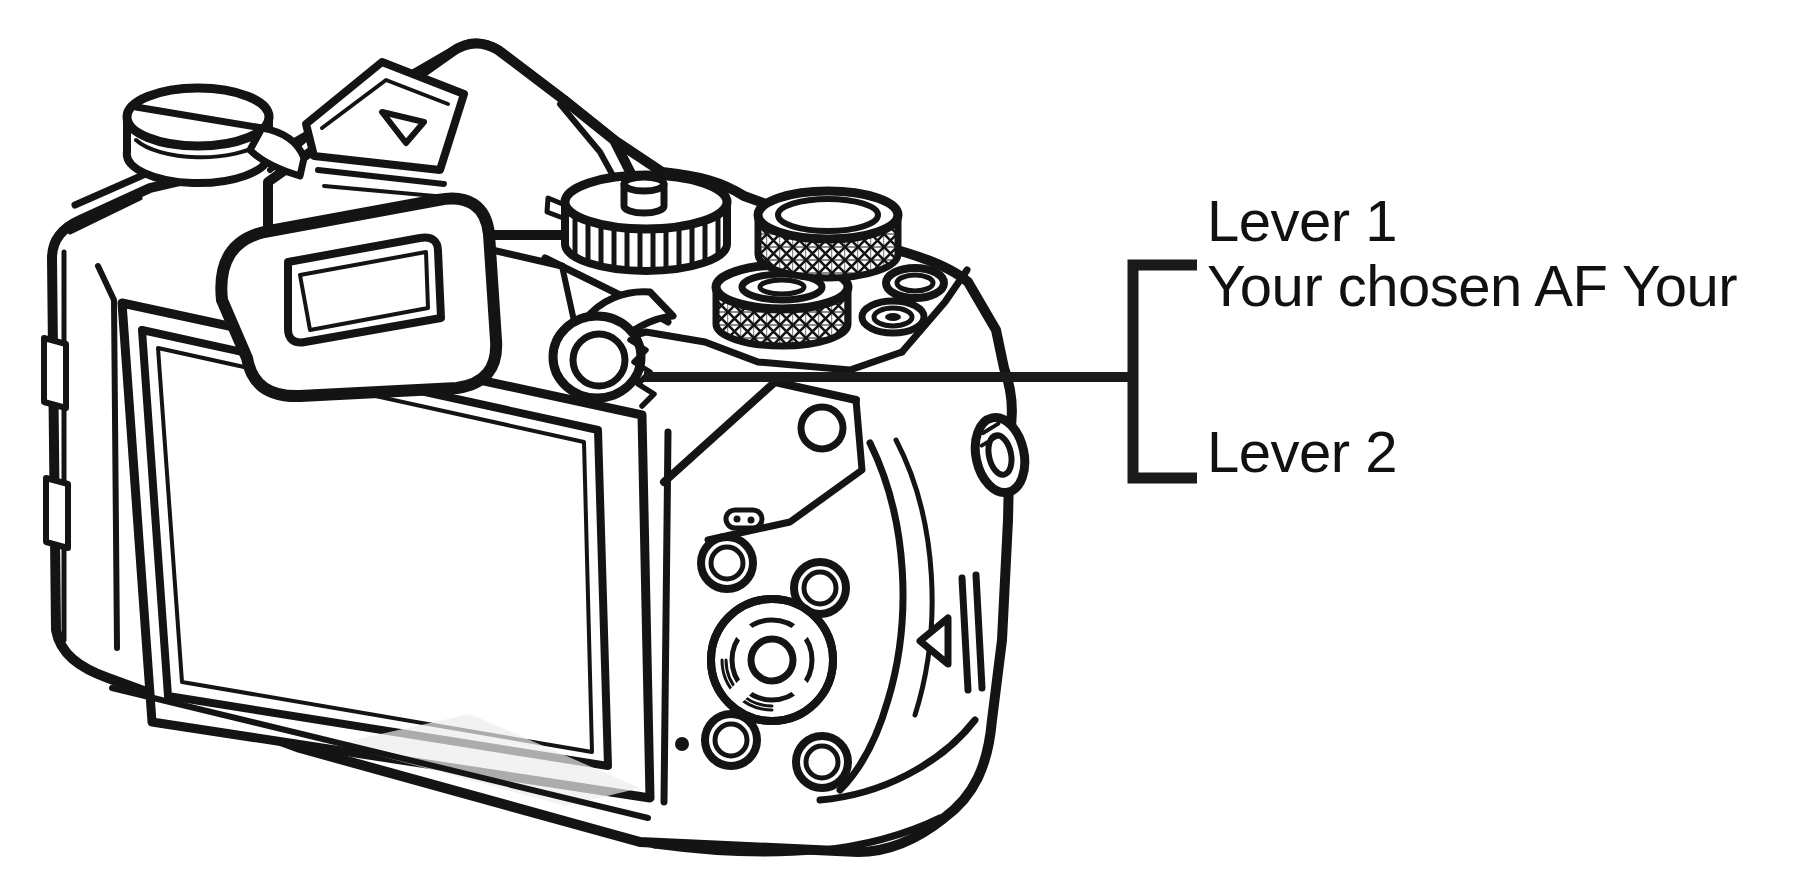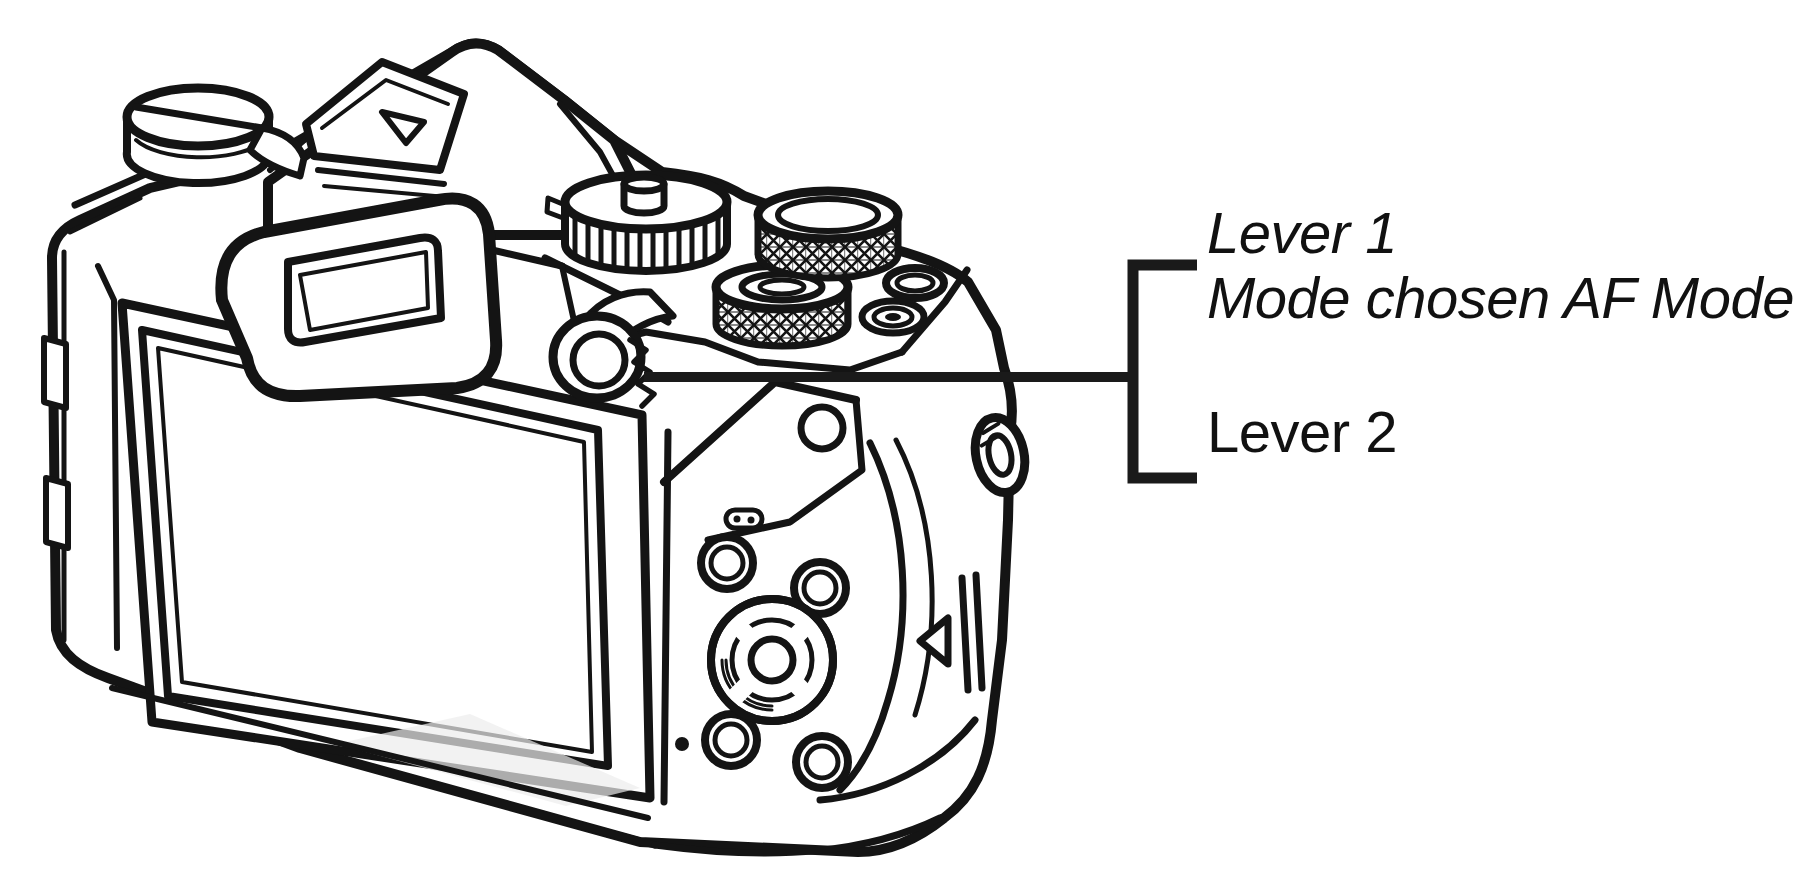--- a/index.html
+++ b/index.html
@@ -14,22 +14,22 @@
   .callout{
     position:absolute;
     left:1207px;
     color:#111111;
     font-size:58px;
     line-height:65px;
     letter-spacing:-0.5px;
     white-space:nowrap;
   }
   .callout .line{display:block;}
-  #callout-lever1{top:200px;font-style:italic;}
-  #callout-lever2{top:399px;}
+  #callout-lever1{top:188px;}
+  #callout-lever2{top:419px;}
 </style>
 </head>
 <body>
 
 <div class="stage">
 
   <svg class="art" width="1800" height="884" viewBox="0 0 1800 884" fill="none" stroke="#141414" stroke-linecap="round" stroke-linejoin="round">
 
     <defs>
       <pattern id="knurl" width="13" height="13" patternUnits="userSpaceOnUse">
@@ -223,19 +223,19 @@
     </g>
 
     <g stroke="#1a1a1a" stroke-linecap="butt" stroke-linejoin="miter">
       <path stroke-width="10" d="M 644,377 L 1133,377"></path>
       <path stroke-width="11" d="M 1197,265 L 1133,265 L 1133,478 L 1197,478"></path>
     </g>
   </svg>
 
   <div class="callout" id="callout-lever1">
     <span class="line">Lever 1</span>
-    <span class="line">Mode chosen AF Mode</span>
+    <span class="line">Your chosen AF Your</span>
   </div>
   <div class="callout" id="callout-lever2">
     <span class="line">Lever 2</span>
   </div>
 
 </div>
 
 </body></html>

